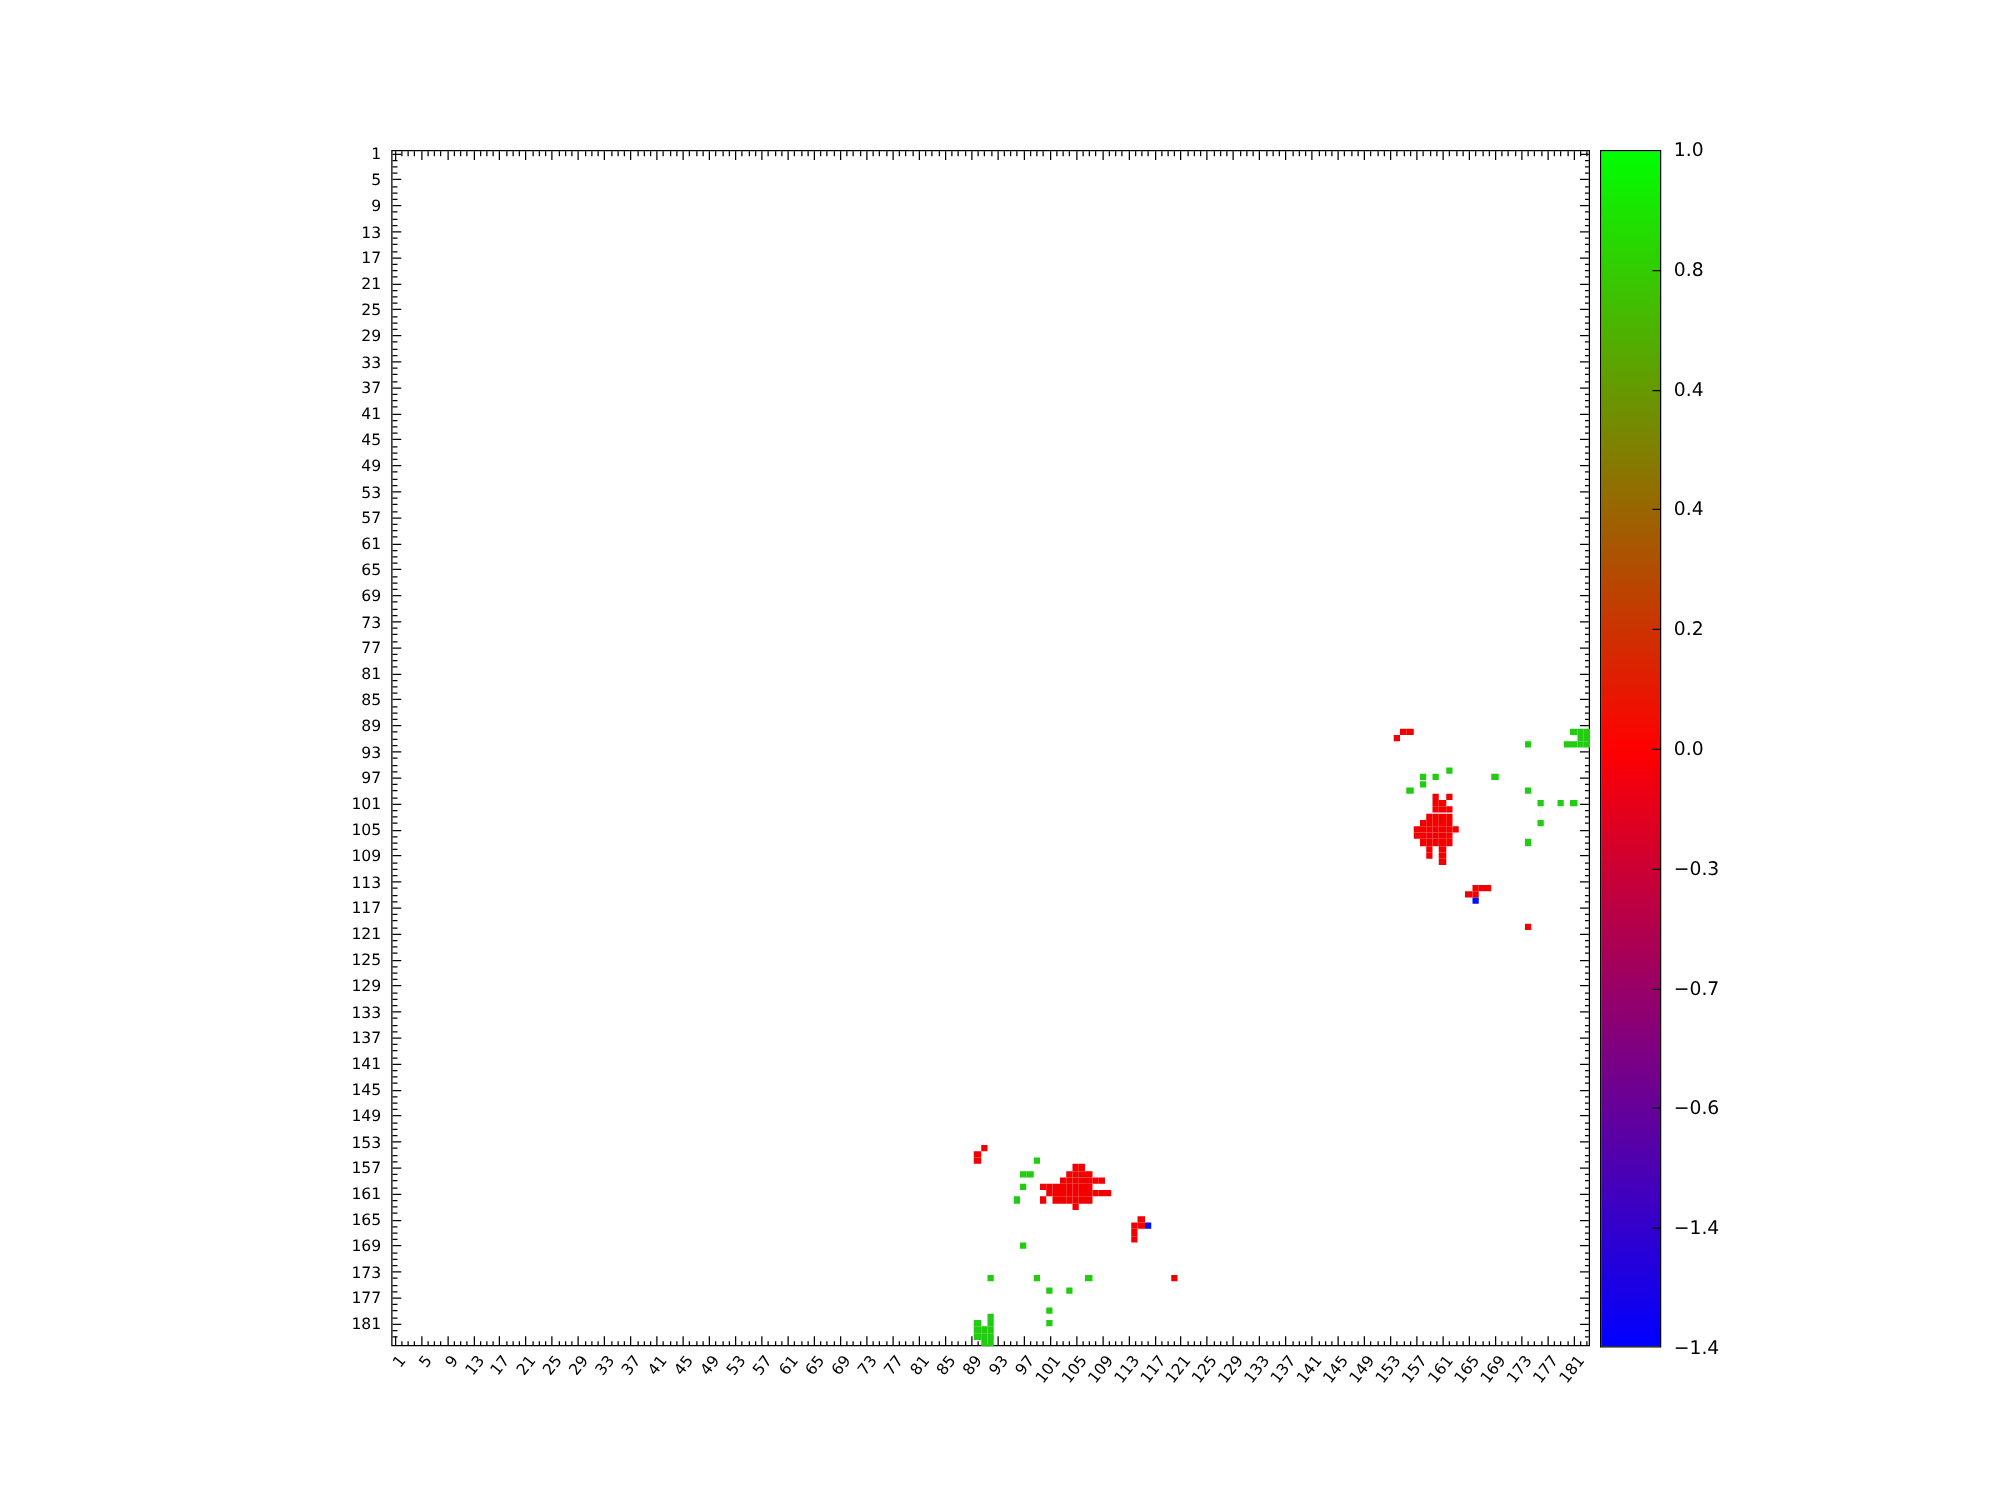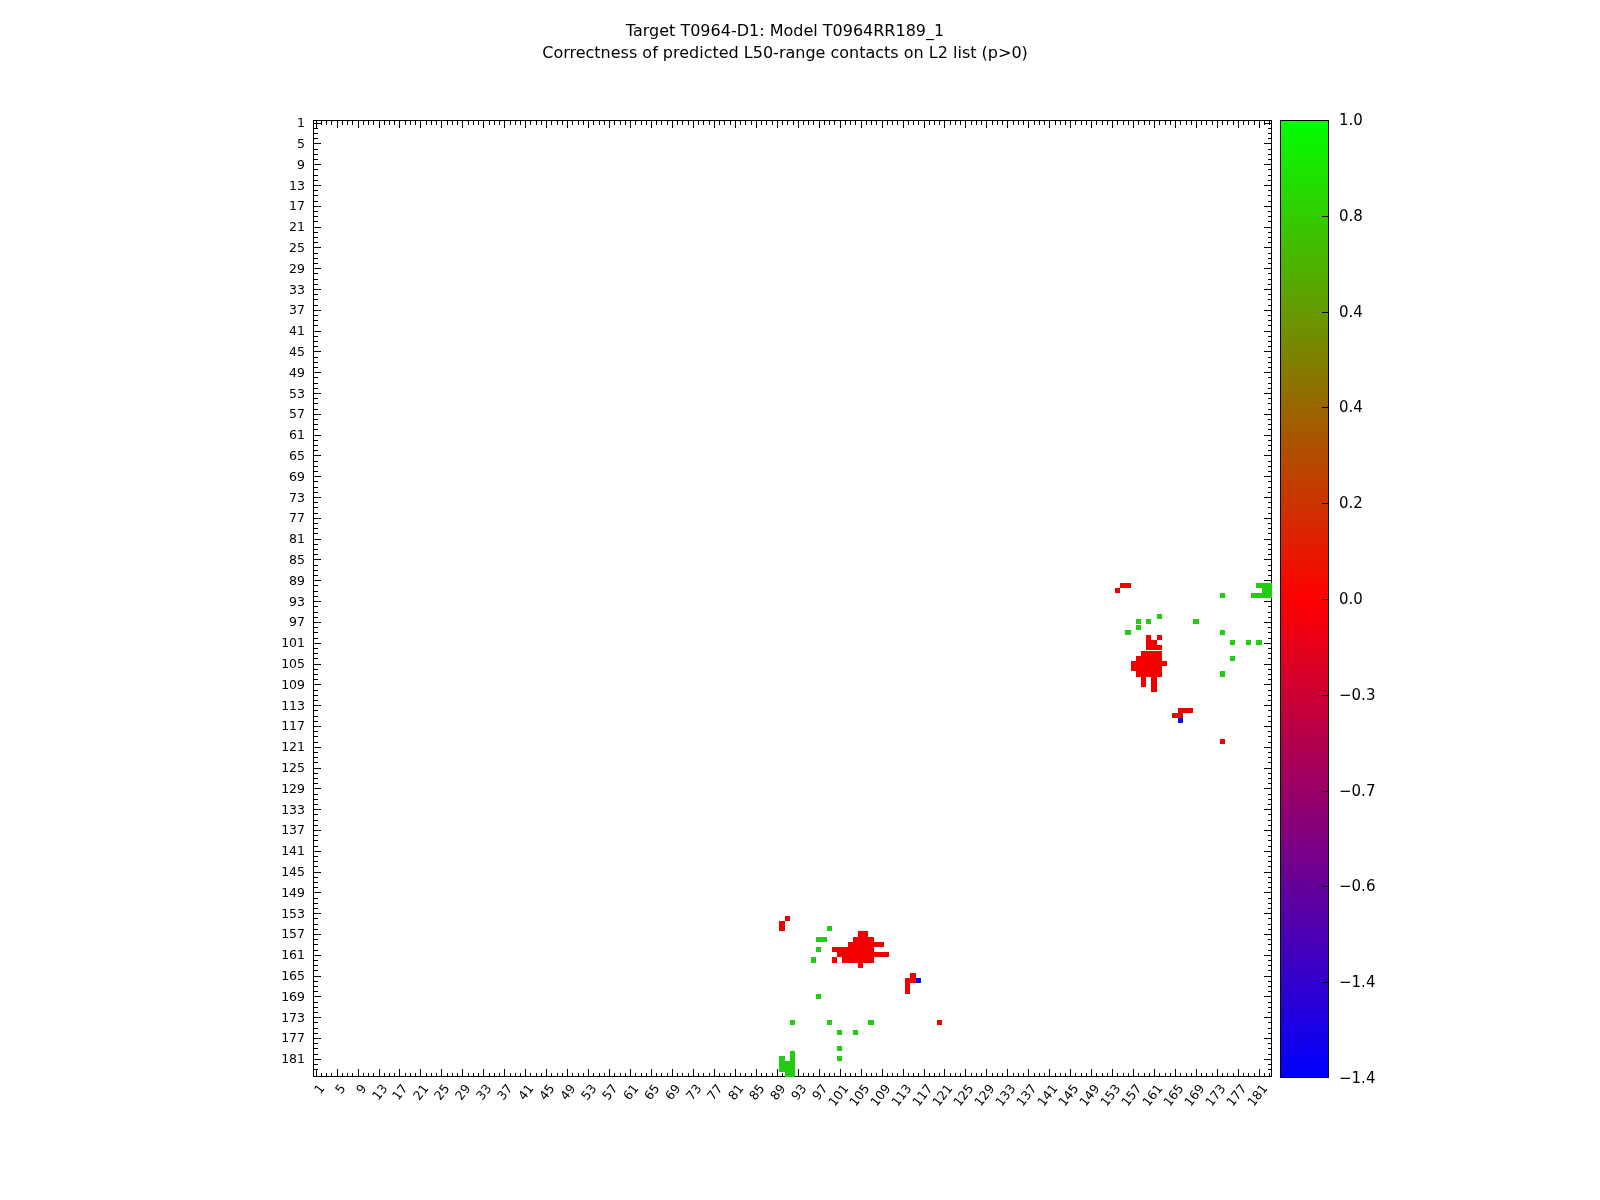--- a/index.html
+++ b/index.html
@@ -17,22 +17,20 @@
   .xlabwrap span{position:absolute;right:0;top:-2px;white-space:nowrap;font-size:12.5px;line-height:14px;}
   #cbar{position:absolute;left:1280px;top:120px;width:49px;height:958px;border:1px solid #000;box-sizing:border-box;
         background:linear-gradient(to bottom,#00ff00 0%,#ff0000 50%,#0000ff 100%);}
   .cbtick{position:absolute;right:0;width:6px;height:1px;background:#000;}
   .cblab{position:absolute;left:1339px;font-size:15px;height:18px;line-height:18px;}
 </style>
 </head>
 <body>
 
 <div class="fig">
-  <div id="sup1" class="suptitle">Target T0964-D1: Model T0964RR189_1</div>
-  <div id="sup2" class="suptitle">Correctness of predicted L50-range contacts on L2 list (p&gt;0)</div>
   <div id="plot">
       <div class="tick" style="left: 1.62022px; top: 0px; width: 1px; height: 7px;"></div>
       <div class="tick" style="left: 1.62022px; top: 948px; width: 1px; height: 7px;"></div>
       <div class="tick" style="left: 0px; top: 1.60054px; width: 7px; height: 1px;"></div>
       <div class="tick" style="left: 950px; top: 1.60054px; width: 7px; height: 1px;"></div>
       <div class="tick" style="left: 6.86066px; top: 0px; width: 1px; height: 3.5px;"></div>
       <div class="tick" style="left: 6.86066px; top: 951.5px; width: 1px; height: 3.5px;"></div>
       <div class="tick" style="left: 0px; top: 6.80163px; width: 3.5px; height: 1px;"></div>
       <div class="tick" style="left: 953.5px; top: 6.80163px; width: 3.5px; height: 1px;"></div>
       <div class="tick" style="left: 12.1011px; top: 0px; width: 1px; height: 3.5px;"></div>

